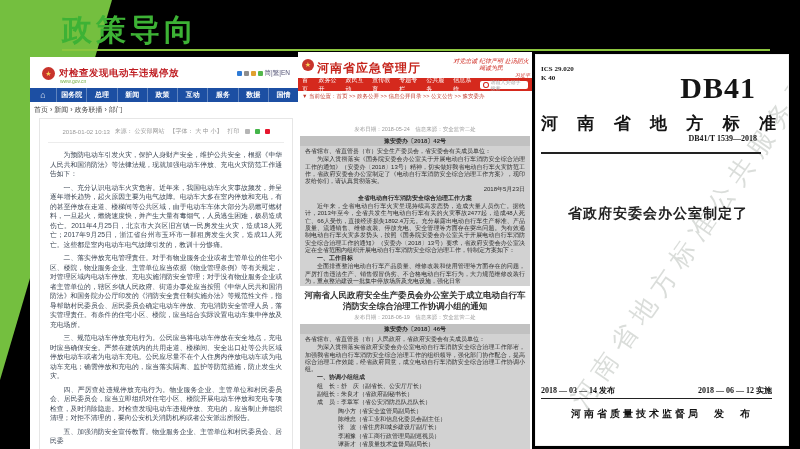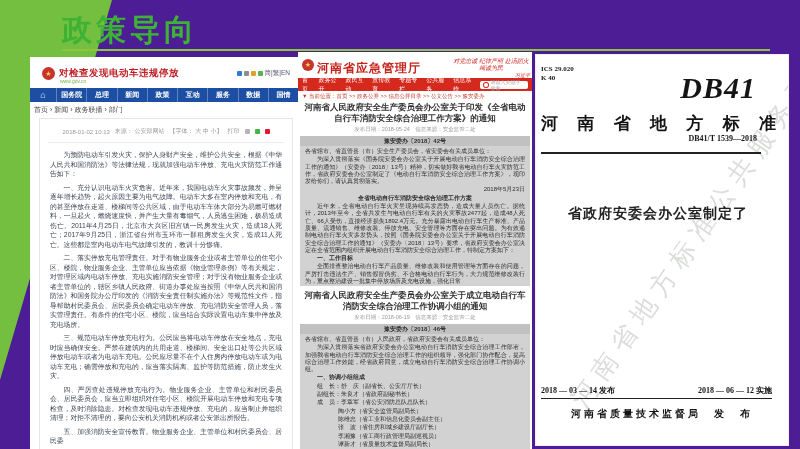--- a/index.html
+++ b/index.html
@@ -1,16 +1,16 @@
 <!DOCTYPE html>
 <html><head>
 <meta charset="utf-8">
 <style>
   html,body{margin:0;padding:0;background:#fff;}
-  .slide{position:relative;width:800px;height:449px;background:#4c1d95;overflow:hidden;
+  .slide{position:relative;width:800px;height:449px;background:#000000;overflow:hidden;
          font-family:"Liberation Sans",sans-serif;}
 
   
   .wedge{position:absolute;left:0;top:0;width:112px;height:380px;background:#74bf3f;
          clip-path:polygon(0 0,100% 0,0 100%);}
   .slide-title{position:absolute;left:62px;top:10px;margin:0;font-size:30px;font-weight:bold;
                color:#3db235;letter-spacing:4px;}
   .title-rule{position:absolute;left:62px;top:49px;width:708px;height:2px;background:#8cc63f;}
   .banner-frag{position:absolute;left:289px;top:63px;width:9px;height:24px;background:#e43b28;border-radius:1px;}
 
@@ -69,21 +69,21 @@
   .pright{text-align:right;}
   .pcb{text-align:center;font-weight:bold;}
   .psec{text-indent:2em;font-weight:bold;}
   .mline{text-indent:2em;}
   .mcont{padding-left:5.5em;text-indent:0;}
 
   
   .std{position:absolute;left:536px;top:55px;width:252px;height:390px;background:#fff;overflow:hidden;
        font-family:"Liberation Serif","DejaVu Serif",serif;color:#151515;box-shadow:0 0 0 1px #f1f1f1;}
   .std-ics{position:absolute;left:5px;top:10px;font-size:7px;line-height:8.5px;font-weight:bold;}
-  .std-code{position:absolute;right:32px;top:16px;font-size:30px;font-weight:bold;letter-spacing:1px;font-style:italic;}
+  .std-code{position:absolute;right:32px;top:16px;font-size:30px;font-weight:bold;letter-spacing:1px;}
   .std-type{position:absolute;left:5px;right:12px;top:57px;font-size:17px;font-weight:bold;
             text-align:justify;text-align-last:justify;}
   .std-num{position:absolute;right:31px;top:79px;font-size:8px;font-weight:bold;}
   .std-rule{position:absolute;left:5px;right:27px;top:97px;border-top:2px solid #222;}
   .std-title{position:absolute;left:32px;top:150px;font-size:14px;font-weight:bold;letter-spacing:1px;
              font-family:"Liberation Sans",sans-serif;color:#222;}
   .std-wm{position:absolute;left:-35px;top:185px;width:360px;transform:rotate(-55deg);
           font-size:26px;color:rgba(150,158,150,.35);letter-spacing:8px;white-space:nowrap;
           font-family:"Liberation Sans",sans-serif;}
   .std-dates{position:absolute;left:5px;right:16px;top:330px;display:flex;justify-content:space-between;
@@ -162,21 +162,20 @@
       <span>专题专栏</span>
       <span>公共服务</span>
       <span>信息系统</span>
       <span class="hn-search">
         <span class="hn-mag"></span>
         <span>请输入关键字搜索</span>
       </span>
     </div>
     <div class="hn-crumb">▼ 当前位置：首页 &gt;&gt; 政务公开 &gt;&gt; 信息公开目录 &gt;&gt; 公文公告 &gt;&gt; 豫安委办</div>
 
-    <div class="hn-t1">河南省人民政府安全生产委员会办公室关于印发《全省电动自行车消防安全综合治理工作方案》的通知</div>
     <div class="hn-d1">发布日期：2018-05-24　信息来源：安全监管二处</div>
     <div class="hn-block hn-b1">
       <div class="docno">豫安委办〔2018〕42号</div>
       <p>各省辖市、省直管县（市）安全生产委员会，省安委会有关成员单位：</p>
       <p class="pi">为深入贯彻落实《国务院安委会办公室关于开展电动自行车消防安全综合治理工作的通知》（安委办〔2018〕13号）精神，切实做好我省电动自行车火灾防范工作，省政府安委会办公室制定了《电动自行车消防安全综合治理工作方案》，现印发给你们，请认真贯彻落实。</p>
       <p class="pright">2018年5月23日</p>
       <p class="pcb">全省电动自行车消防安全综合治理工作方案</p>
       <p class="pi">近年来，全省电动自行车火灾呈现持续高发态势，造成大量人员伤亡。据统计，2013年至今，全省共发生与电动自行车有关的火灾事故2477起，造成48人死亡、66人受伤，直接经济损失1892.4万元。充分暴露出电动自行车生产标准、产品质量、流通销售、维修改装、停放充电、安全管理等方面存在突出问题。为有效遏制电动自行车火灾多发势头，按照《国务院安委会办公室关于开展电动自行车消防安全综合治理工作的通知》（安委办〔2018〕13号）要求，省政府安委会办公室决定在全省范围内组织开展电动自行车消防安全综合治理工作，特制定方案如下：</p>
       <p class="psec">一、工作目标</p>
       <p class="pi">全面排查整治电动自行车产品质量、维修改装和使用管理等方面存在的问题，严厉打击违法生产、销售假冒伪劣、不合格电动自行车行为，大力规范维修改装行为，重点整治建设一批集中停放场所及充电设施，强化日常</p>

